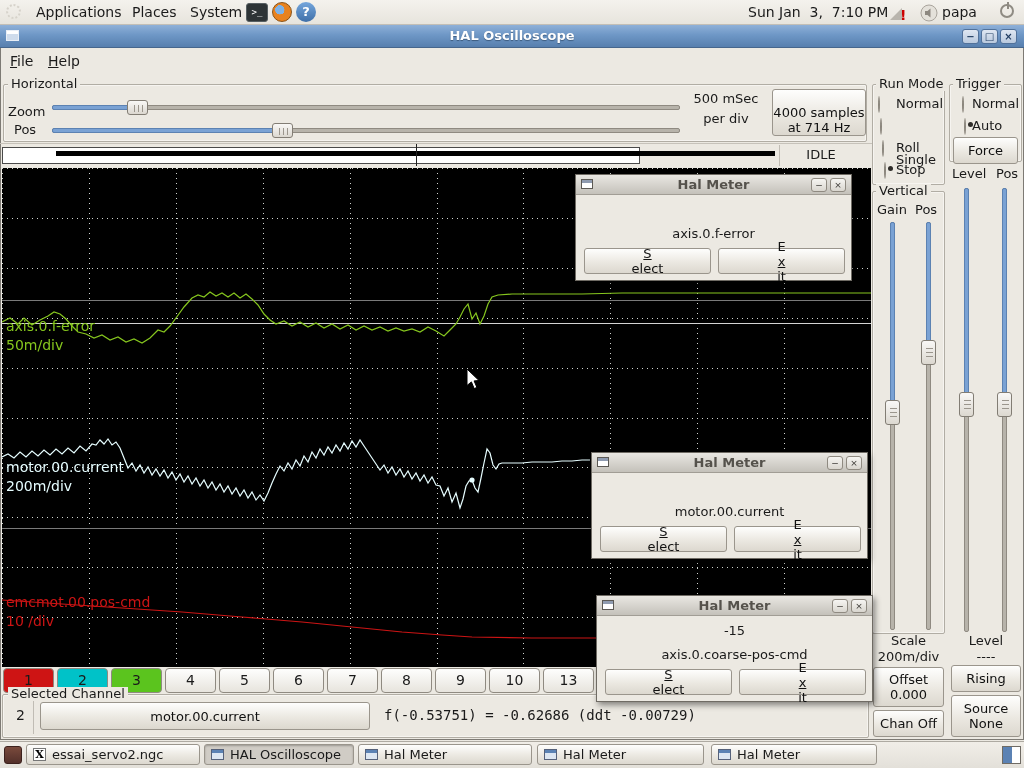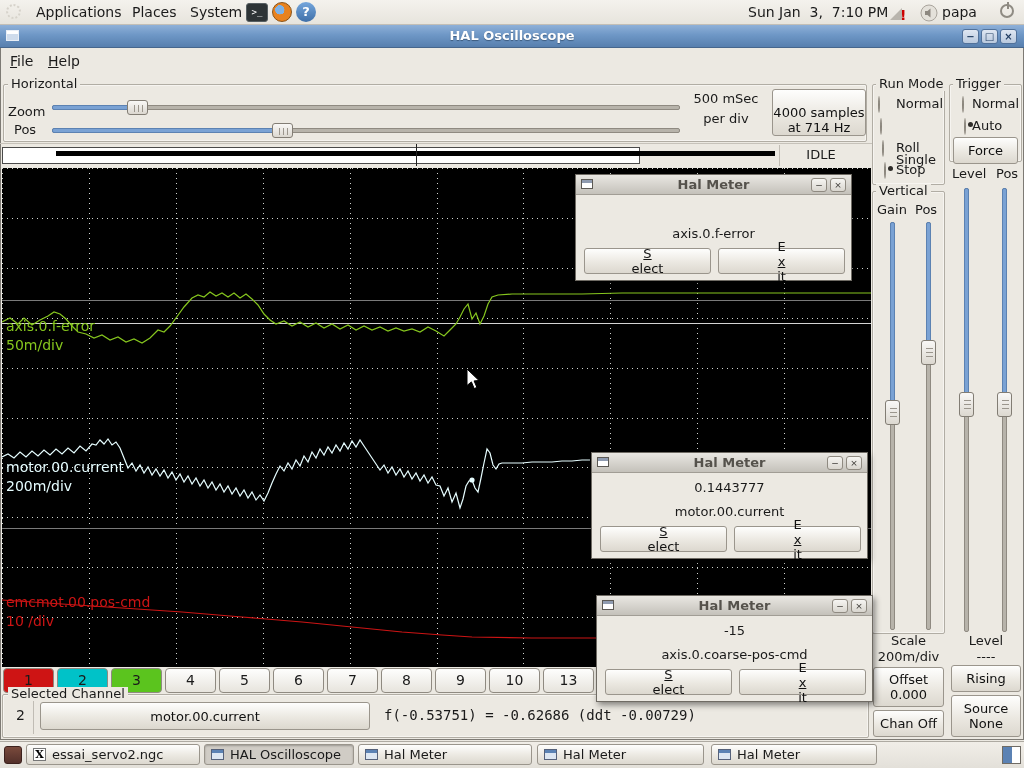--- a/index.html
+++ b/index.html
@@ -286,21 +286,20 @@
     <div class="btn bb" style="left:142px;">E<u>x</u>it</div>
   </div>
 
   <div class="abs dlg" style="left:591px;top:452px;">
     <div class="dlg-title">
       <span class="dlg-ico"></span>
       <span class="t">Hal Meter</span>
       <span class="dlg-btn" style="right:24px;">−</span>
       <span class="dlg-btn" style="right:5px;">×</span>
     </div>
-    <span class="val">0.1443777</span>
     <span class="pin">motor.00.current</span>
     <div class="btn bb" style="left:8px;"><u>S</u>elect</div>
     <div class="btn bb" style="left:142px;">E<u>x</u>it</div>
   </div>
 
   <div class="abs dlg" style="left:596px;top:595px;">
     <div class="dlg-title">
       <span class="dlg-ico"></span>
       <span class="t">Hal Meter</span>
       <span class="dlg-btn" style="right:24px;">−</span>

